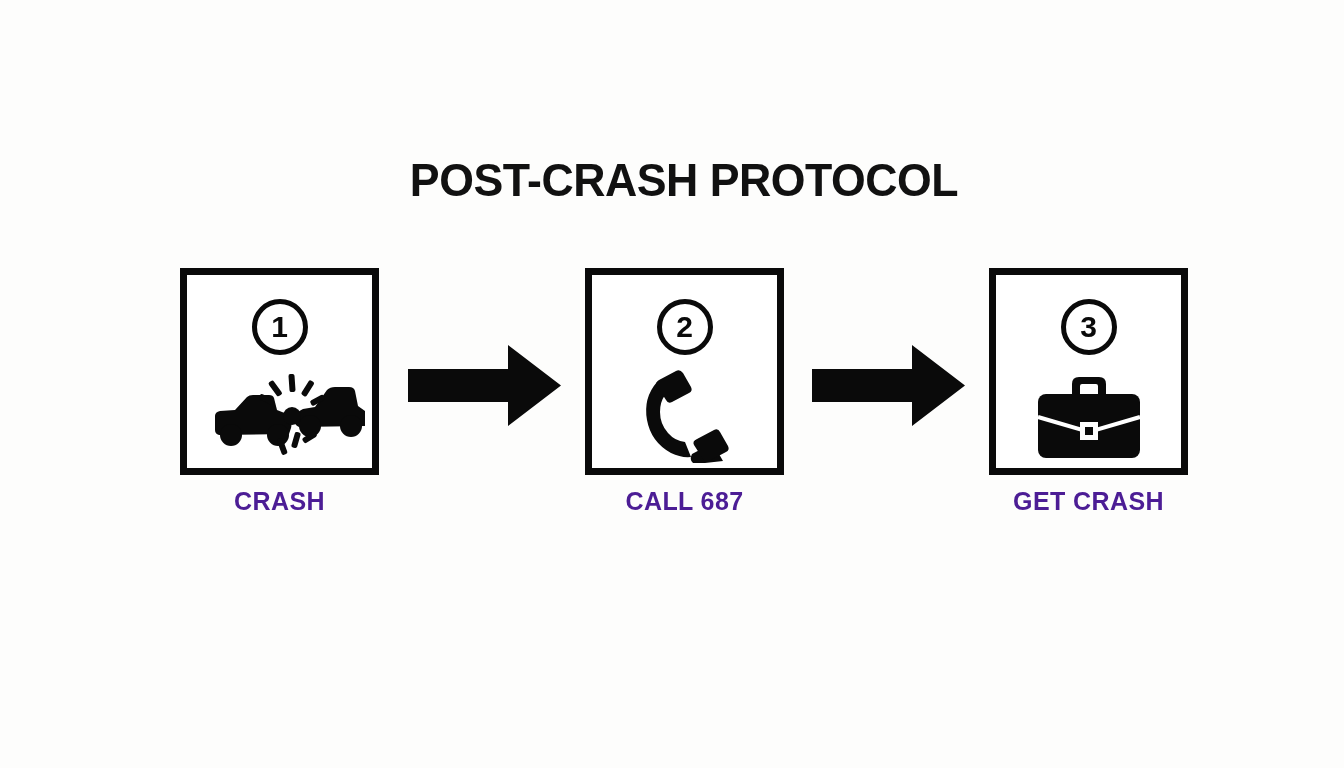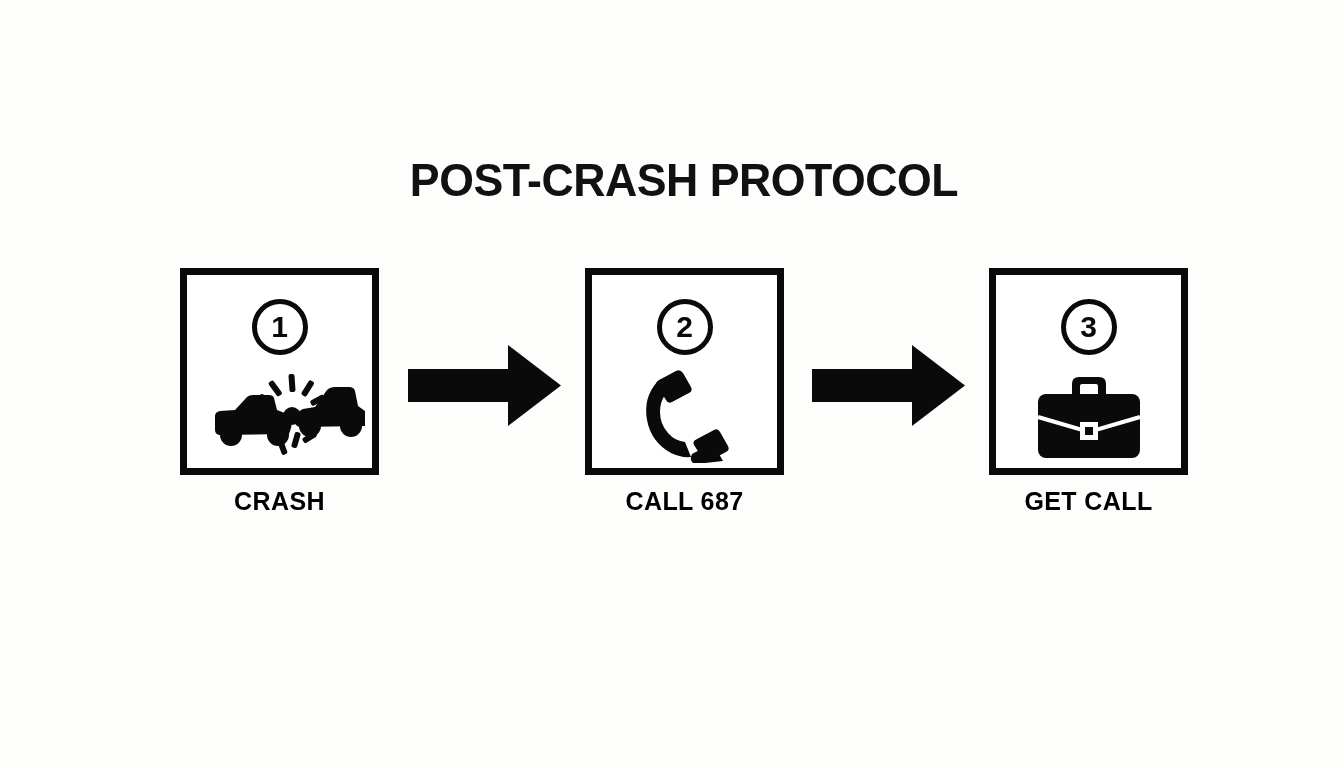--- a/index.html
+++ b/index.html
@@ -101,21 +101,21 @@
 
   .step-label {
     position: absolute;
     left: -30px;
     top: 219px;
     width: 259px;
     text-align: center;
     font-size: 25px;
     font-weight: 700;
     letter-spacing: 0.4px;
-    color: #000000;
+    color: #4c1d95;
     white-space: nowrap;
   }
 
   
   .arrow {
     position: absolute;
     top: 75px;
     width: 153px;
     height: 85px;
   }
@@ -220,17 +220,17 @@
             </g>
 
             <path fill="none" stroke="#ffffff" stroke-width="4" d="M4 45 L55 60 L106 45"></path>
 
             <rect x="46" y="50" width="18" height="18" fill="#ffffff"></rect>
             <rect x="51" y="55" width="8" height="8" fill="#0a0a0a"></rect>
           </svg>
         </div>
       </div>
 
-      <div class="step-label">GET CALL</div>
+      <div class="step-label">GET CRASH</div>
     </div>
 
   </div>
 </div>
 
 </body></html>

